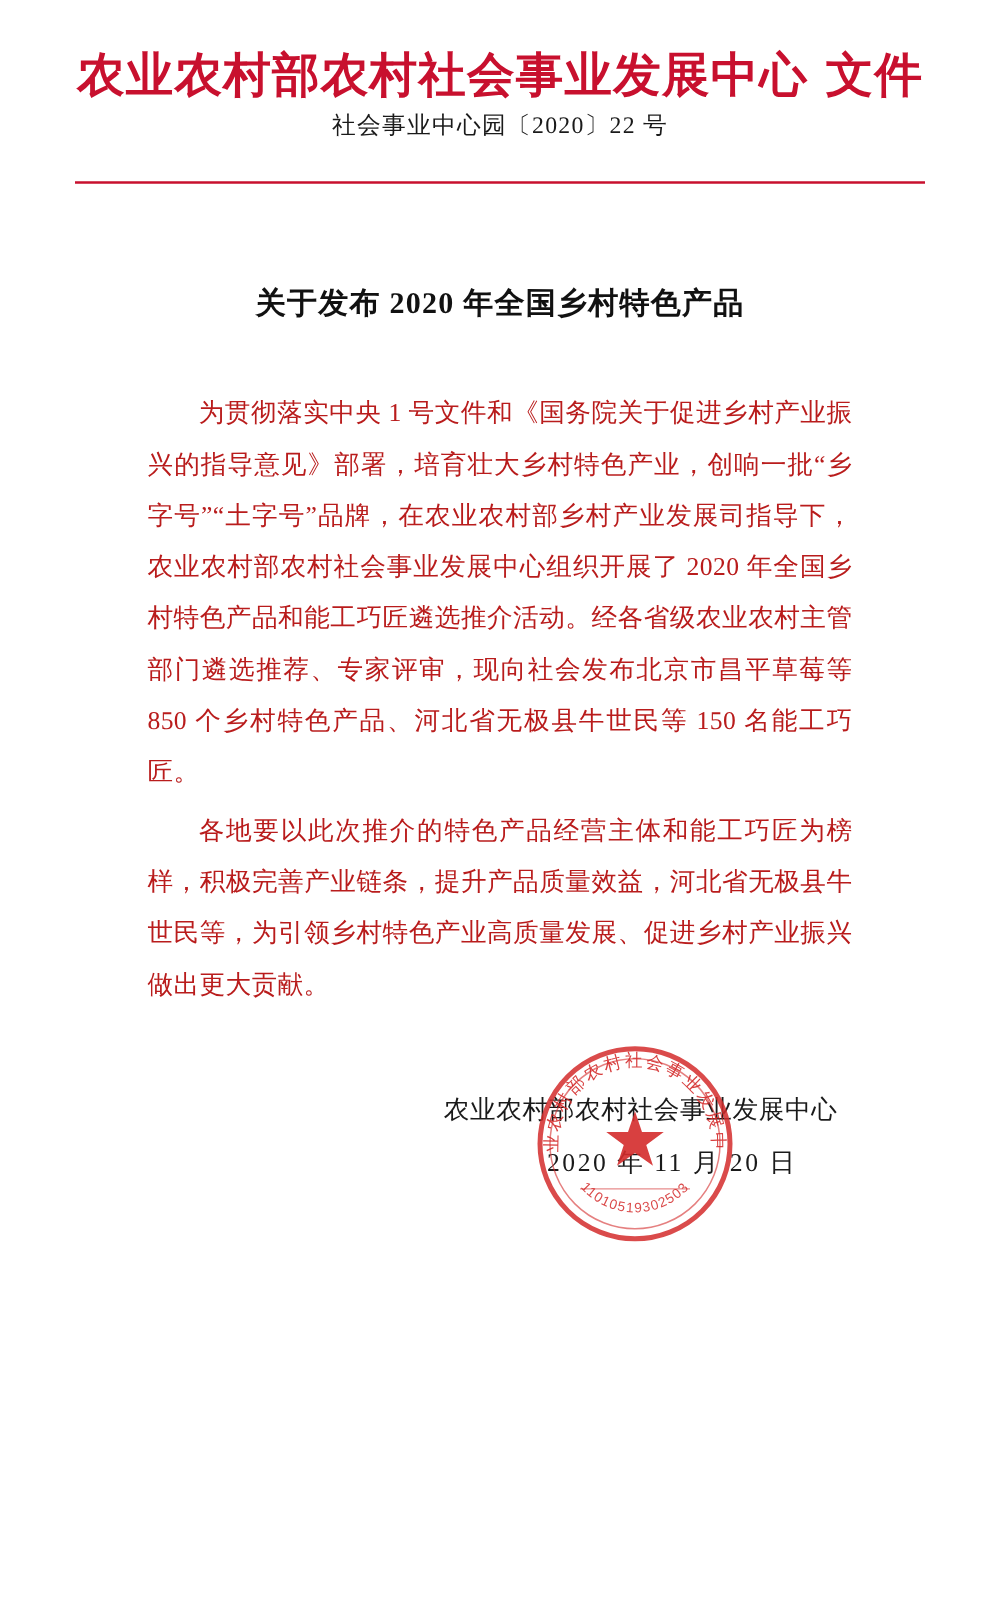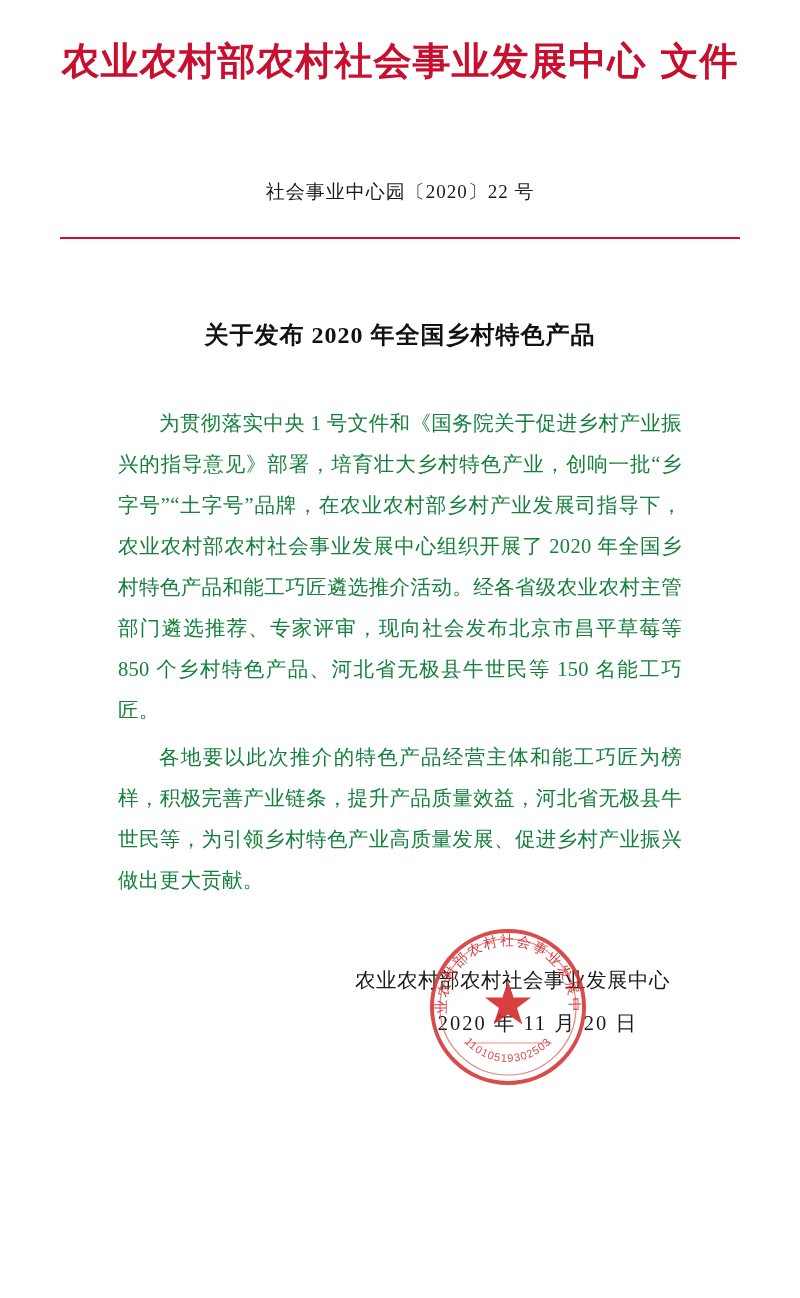--- a/index.html
+++ b/index.html
@@ -40,21 +40,20 @@
   }
   .doc-header-title .wen {
     margin-left: 14px;
   }
 
   
   .doc-number {
     text-align: center;
     font-size: 19px;
     color: #1a1a1a;
-    margin-top: 92px;
     letter-spacing: 1px;
   }
 
   
   .red-rule {
     margin: 32px auto 0 auto;
     width: 680px;
     height: 2px;
     background: #c8102e;
   }
@@ -74,21 +73,21 @@
   }
 
   
   .doc-body {
     margin: 44px 58px 0 58px;
     font-size: 20.5px;
     line-height: 2.0;
     text-align: justify;
     text-justify: inter-ideograph;
     letter-spacing: 0.3px;
-    color: #15803d;
+    color: #b91c1c;
   }
   .doc-body p {
     margin: 0 0 6px 0;
     text-indent: 2em;
   }
 
   
   .signature {
     margin-top: 58px;
     text-align: right;

